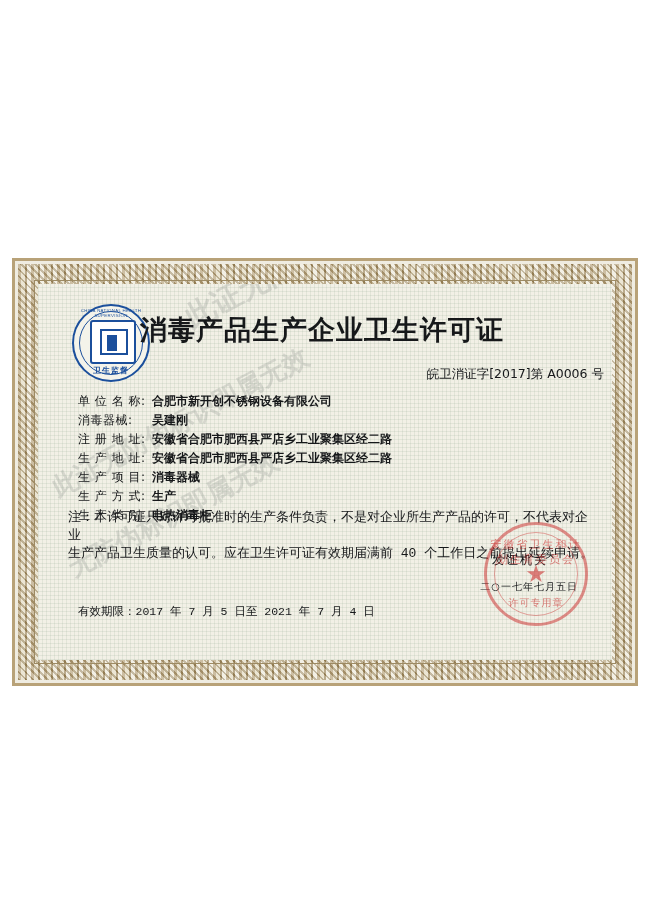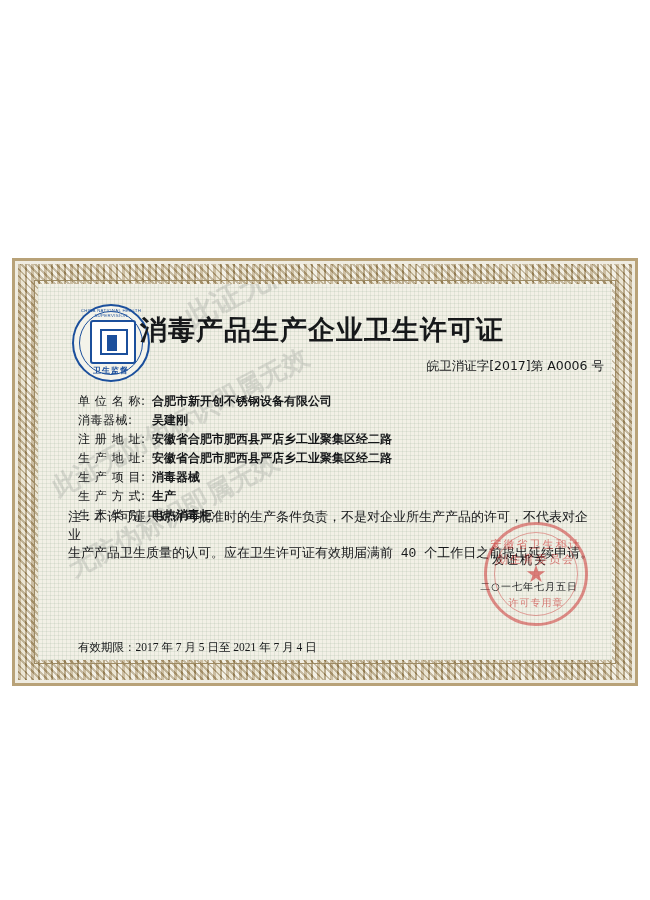--- a/index.html
+++ b/index.html
@@ -193,21 +193,21 @@
     text-align: left;
     font-size: 27px;
     font-weight: bold;
     letter-spacing: 1px;
     color: #16181a;
     font-family: "DejaVu Sans", sans-serif;
   }
   .cert-number {
     position: absolute;
     right: 8px;
-    top: 74px;
+    top: 82px;
     font-size: 12.5px;
     color: #16181a;
     font-family: "DejaVu Sans", sans-serif;
     padding-left: 44px;
   }
 
   
   .fields {
     position: absolute;
     left: 40px;
@@ -268,22 +268,21 @@
     font-family: "DejaVu Sans", sans-serif;
   }
 
   
   .validity {
     position: absolute;
     left: 40px;
     top: 320px;
     font-size: 11.5px;
     color: #16181a;
-    font-family: Liberation Serif, serif;
-    margin-top: 36px;
+    font-family: Liberation Mono, monospace;
   }
 
   
   .seal {
     position: absolute;
     right: 24px;
     top: 238px;
     width: 104px;
     height: 104px;
     border-radius: 50%;

